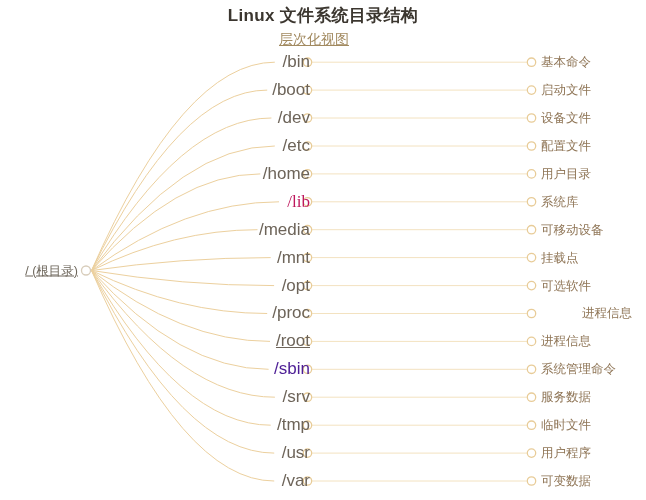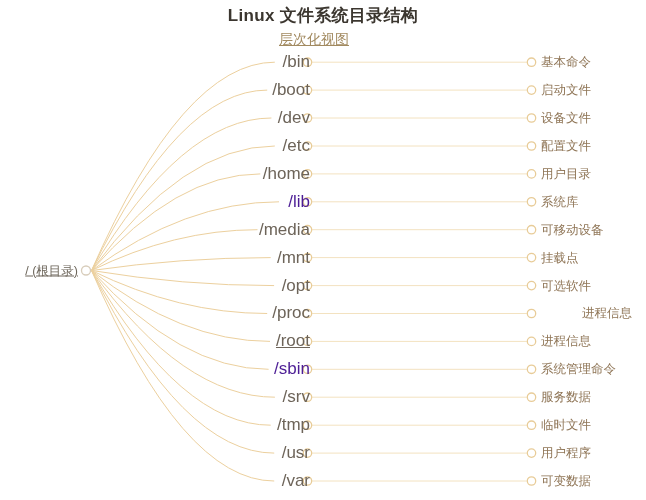--- a/index.html
+++ b/index.html
@@ -106,21 +106,21 @@
 <div class="dir-label" style="top: 62.2px; color: rgb(109, 100, 89);">/bin</div>
     <div class="desc-label" style="top: 62.2px; color: rgb(143, 117, 86);">基本命令</div>
     <div class="dir-label" style="top: 90.12px; color: rgb(109, 100, 89);">/boot</div>
     <div class="desc-label" style="top: 90.12px; color: rgb(143, 117, 86);">启动文件</div>
     <div class="dir-label" style="top: 118.04px; color: rgb(109, 100, 89); margin-left: 11px;">/dev</div>
     <div class="desc-label" style="top: 118.04px; color: rgb(143, 117, 86);">设备文件</div>
     <div class="dir-label" style="top: 145.96px; color: rgb(109, 100, 89);">/etc</div>
     <div class="desc-label" style="top: 145.96px; color: rgb(143, 117, 86);">配置文件</div>
     <div class="dir-label" style="top: 173.88px; color: rgb(109, 100, 89);">/home</div>
     <div class="desc-label" style="top: 173.88px; color: rgb(143, 117, 86);">用户目录</div>
-    <div class="dir-label" style="top: 201.8px; color: #4c1d95;">/lib</div>
+    <div class="dir-label" style="top: 201.8px; color: #be185d; font-family: Liberation Serif, serif;">/lib</div>
     <div class="desc-label" style="top: 201.8px; color: rgb(143, 117, 86);">系统库</div>
     <div class="dir-label" style="top: 229.72px; color: rgb(109, 100, 89);">/media</div>
     <div class="desc-label" style="top: 229.72px; color: rgb(143, 117, 86);">可移动设备</div>
     <div class="dir-label" style="top: 257.64px; color: rgb(109, 100, 89);">/mnt</div>
     <div class="desc-label" style="top: 257.64px; color: rgb(143, 117, 86);">挂载点</div>
     <div class="dir-label" style="top: 285.56px; color: rgb(109, 100, 89);">/opt</div>
     <div class="desc-label" style="top: 285.56px; color: rgb(143, 117, 86);">可选软件</div>
     <div class="dir-label" style="top: 313.48px; color: rgb(109, 100, 89);">/proc</div>
     <div class="desc-label" style="top: 313.48px; color: rgb(143, 117, 86); margin-left: 41px;">进程信息</div>
     <div class="dir-label" style="top: 341.4px; color: rgb(109, 100, 89); text-decoration: underline;">/root</div>

